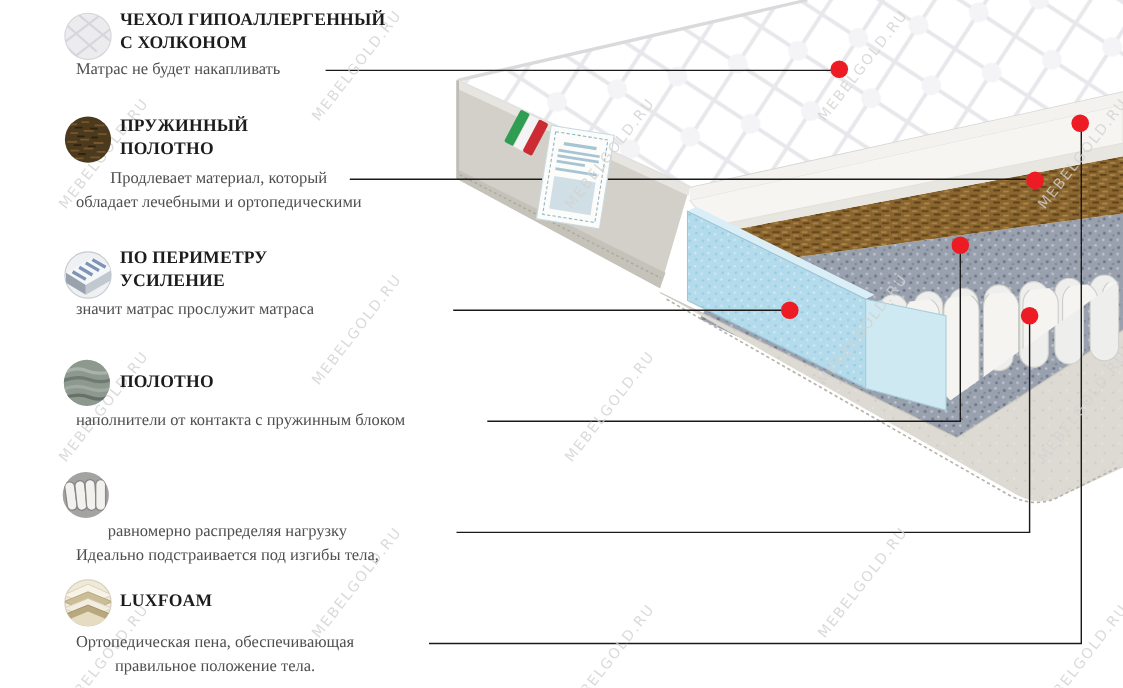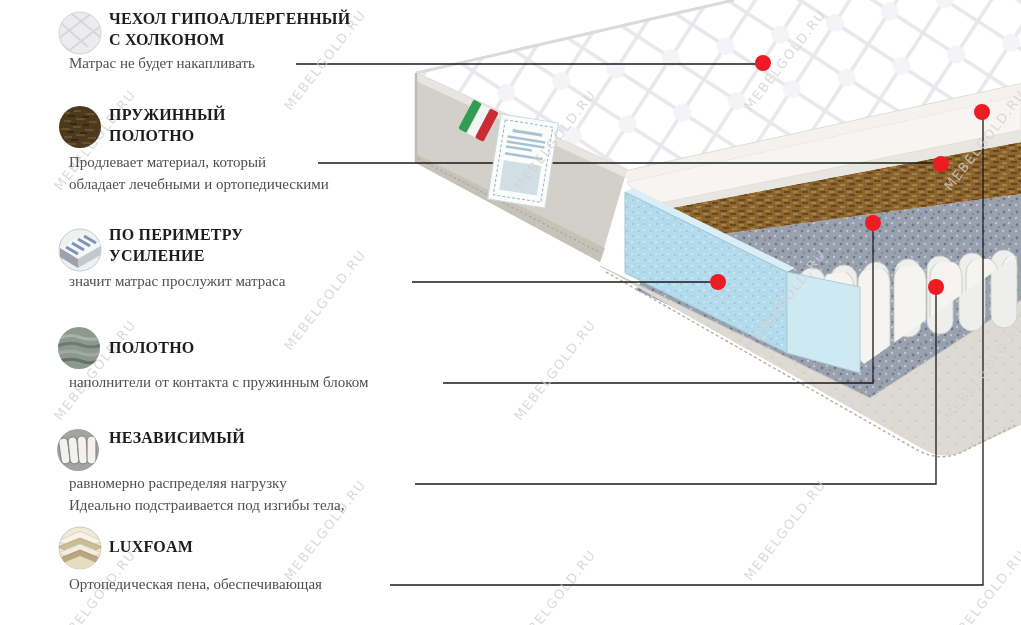--- a/index.html
+++ b/index.html
@@ -8,21 +8,21 @@
   .stage{position:absolute;left:0;top:0;width:1021px;height:625px;}
   .wm-layer{position:absolute;left:0;top:0;width:1021px;height:625px;pointer-events:none;z-index:3;}
   .wm{position:absolute;transform:translate(-50%,-50%) rotate(-52deg);font-size:13px;
       letter-spacing:1.6px;color:#d2d2d2;white-space:nowrap;opacity:.8;}
   svg.illu{position:absolute;left:0;top:0;z-index:2;}
   .sections{position:absolute;left:12px;top:0;width:480px;height:625px;z-index:4;font-family:Liberation Serif, serif;}
   .section{position:absolute;left:0;top:0;width:480px;}
   .icon{position:absolute;width:44px;height:44px;}
   .title{position:absolute;font-weight:bold;font-size:16px;line-height:21px;color:#1c1c1c;
          letter-spacing:.2px;white-space:nowrap;}
-  .desc{position:absolute;font-size:15px;line-height:22px;color:#4f4f4f;white-space:nowrap;}
+  .desc{position:absolute;font-size:15px;line-height:22px;color:#4f4f4f;white-space:nowrap;text-align:center;}
 </style>
 </head>
 <body>
 
 <div class="stage">
 
   <svg class="illu" width="1021" height="625" viewBox="0 0 1021 625">
     <defs>
       <pattern id="quilt" width="56" height="56" patternUnits="userSpaceOnUse" patternTransform="rotate(-12)">
         <rect width="56" height="56" fill="#ffffff"></rect>
@@ -267,21 +267,20 @@
           </defs>
         <circle cx="22" cy="22" r="21" fill="#a3a3a1"></circle>
         <g clip-path="url(#c5)" fill="#f2f1ee" stroke="#87878a" stroke-width="1.2">
           <rect x="4" y="10" width="9" height="26" rx="4.5" transform="rotate(-8 8 23)"></rect>
           <rect x="13" y="9" width="9" height="27" rx="4.5" transform="rotate(-6 17 22)"></rect>
           <rect x="22" y="8" width="9" height="28" rx="4.5" transform="rotate(-4 26 22)"></rect>
           <rect x="31" y="8" width="9" height="28" rx="4.5"></rect>
         </g>
       </svg>
       <div class="title" style="left:97px;top:427px">
-        <div>НЕЗАВИСИМЫЙ</div>
       </div>
       <div class="desc" style="left:57px;top:472px">
         <div>равномерно распределяя нагрузку</div>
         <div>Идеально подстраивается под изгибы тела,</div>
       </div>
     </div>
 
     <div class="section">
       <svg class="icon" style="left:46px;top:526px" viewBox="0 0 44 44">
         <defs>
@@ -296,17 +295,18 @@
           <path d="M0,27 L22,18 L44,27 L22,36 Z" fill="#f2ede0" stroke="#d6cdb6" stroke-width=".8"></path>
           <path d="M0,33 L22,24 L44,33 L22,42 Z" fill="#b8a87e" stroke="#9e8e66" stroke-width=".8"></path>
           <path d="M0,39 L22,30 L44,39 L22,48 Z" fill="#e6dcc2"></path>
         </g>
       </svg>
       <div class="title" style="left:97px;top:536px">
         <div>LUXFOAM</div>
       </div>
       <div class="desc" style="left:57px;top:573px">
         <div>Ортопедическая пена, обеспечивающая</div>
+        <div>правильное положение тела.</div>
       </div>
     </div>
 
   </div>
 </div>
 
 </body></html>

